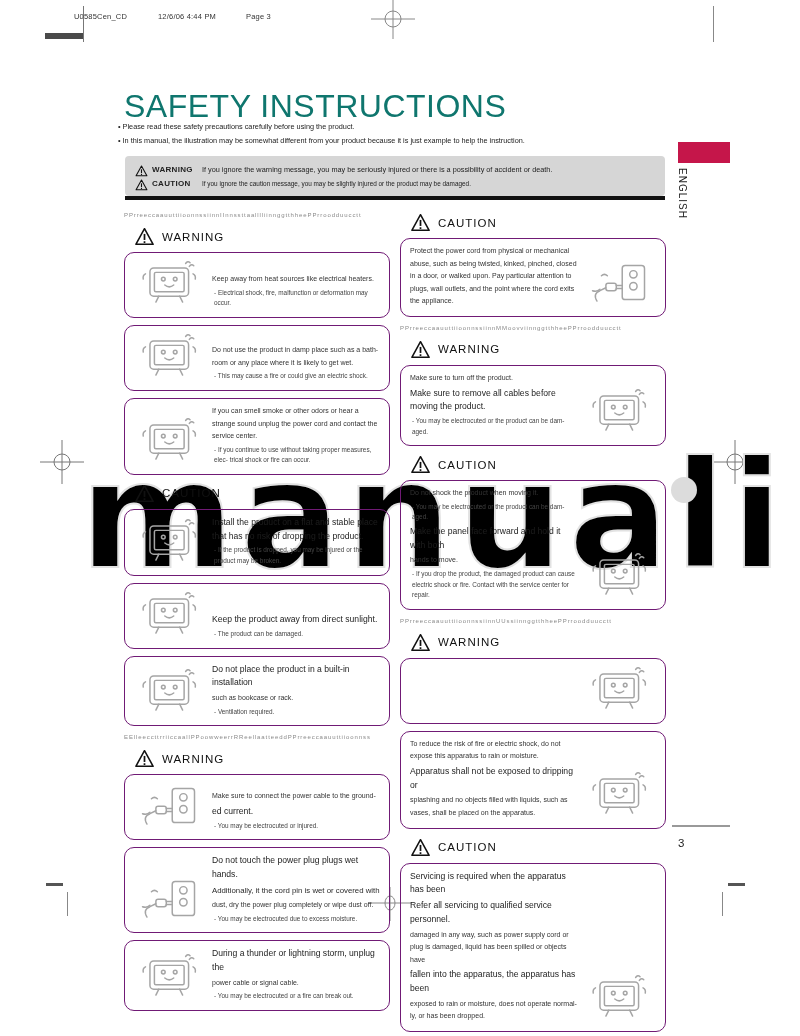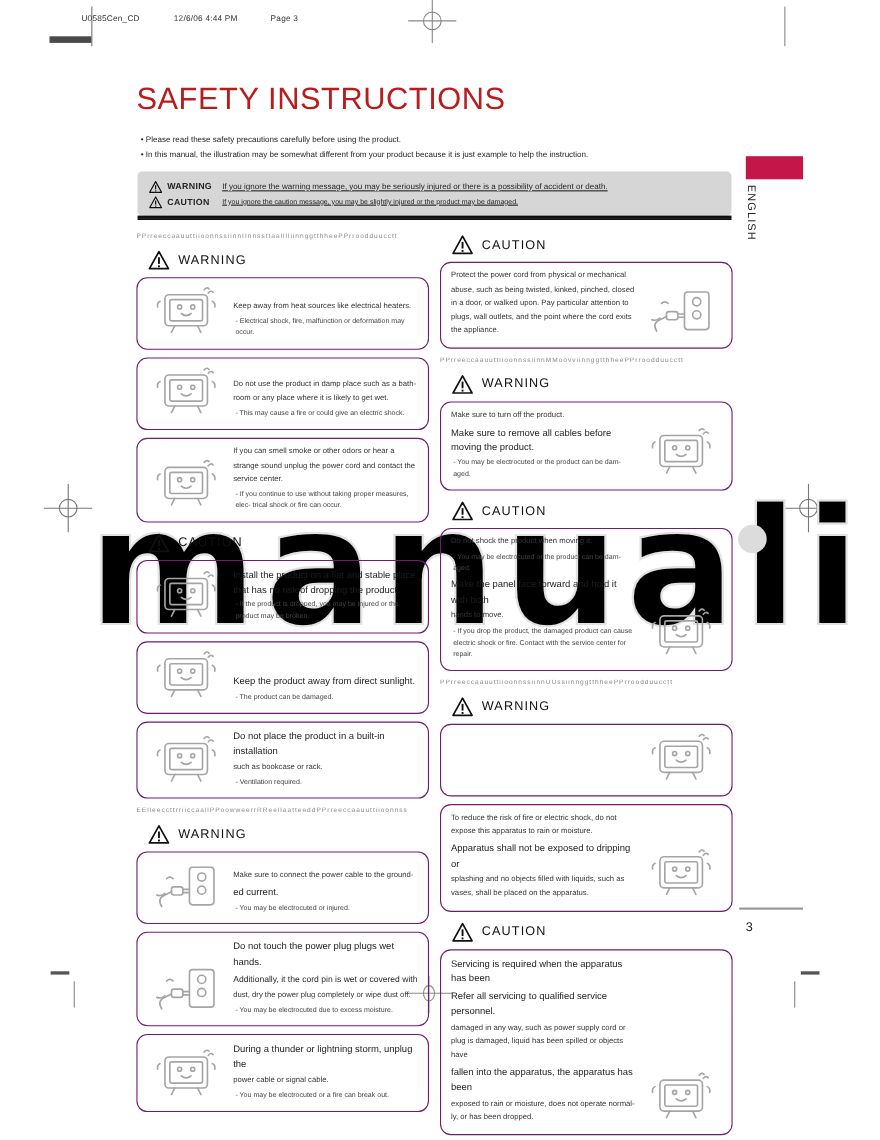--- a/index.html
+++ b/index.html
@@ -12,33 +12,33 @@
   .reg{position:absolute;}
   .reg svg{display:block;}
 
   
   .hdr{position:absolute;top:12px;font-size:7.5px;color:#333;letter-spacing:.2px;}
   #hdr-file{left:74px;} #hdr-time{left:158px;} #hdr-page{left:246px;}
   .hdr-rule{position:absolute;left:83px;top:6px;width:1px;height:36px;background:#777;}
   .hdr-bar{position:absolute;left:45px;top:33px;width:38px;height:6px;background:#4a4a4a;}
 
   
-  #title{position:absolute;left:124px;top:74px;font-size:28px;letter-spacing:.5px;color:#b91c1c;}
-  #bullets{position:absolute;left:128px;top:122px;width:540px;}
+  #title{position:absolute;left:124px;top:88px;font-size:32px;letter-spacing:.5px;color:#0f766e;}
+  #bullets{position:absolute;left:118px;top:122px;width:540px;}
   #bullets p{margin:0 0 5px 0;font-size:7.3px;color:#222;}
   #bullets p::before{content:"• ";}
 
   
   #legend{position:absolute;left:125px;top:156px;width:540px;background:#d6d6d6;border-radius:4px;
           padding:5px 10px;box-sizing:border-box;}
   .leg-row{display:flex;align-items:center;margin:2px 0;}
   .leg-tri{width:13px;height:12px;margin-right:4px;flex:0 0 auto;}
   .leg-label{font-size:8px;font-weight:bold;color:#222;width:50px;flex:0 0 auto;letter-spacing:.3px;}
   .leg-row:first-child .leg-text{font-size:7.3px;}
-  .leg-text{font-size:6.4px;color:#222;text-decoration:underline;}
+  .leg-text{font-size:6.4px;color:#222;}
 
   #divider{position:absolute;left:125px;top:196px;width:540px;height:4px;
            border-top:3px solid #111;border-bottom:1px solid #111;box-sizing:border-box;}
 
   
   #content{position:absolute;left:124px;top:204px;width:542px;display:flex;gap:10px;z-index:2;}
   .col{width:266px;flex:0 0 auto;}
 
   .sec-label{font-size:6px;color:#8a8a8a;letter-spacing:.9px;margin:8px 0 3px 0;white-space:nowrap;overflow:hidden;}
   .col-heading{display:flex;align-items:center;gap:7px;margin:9px 0 6px 10px;}

